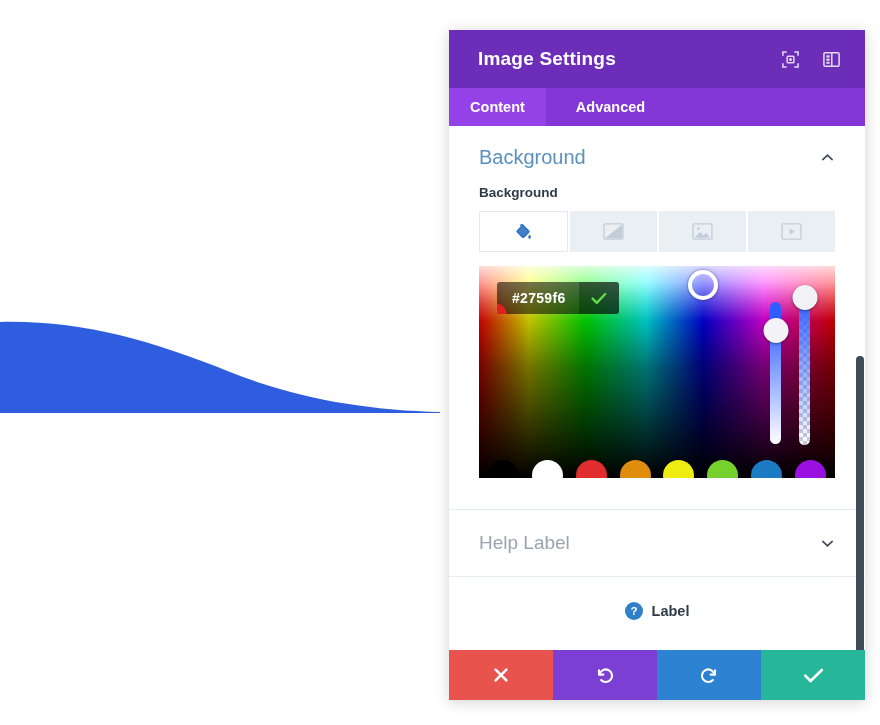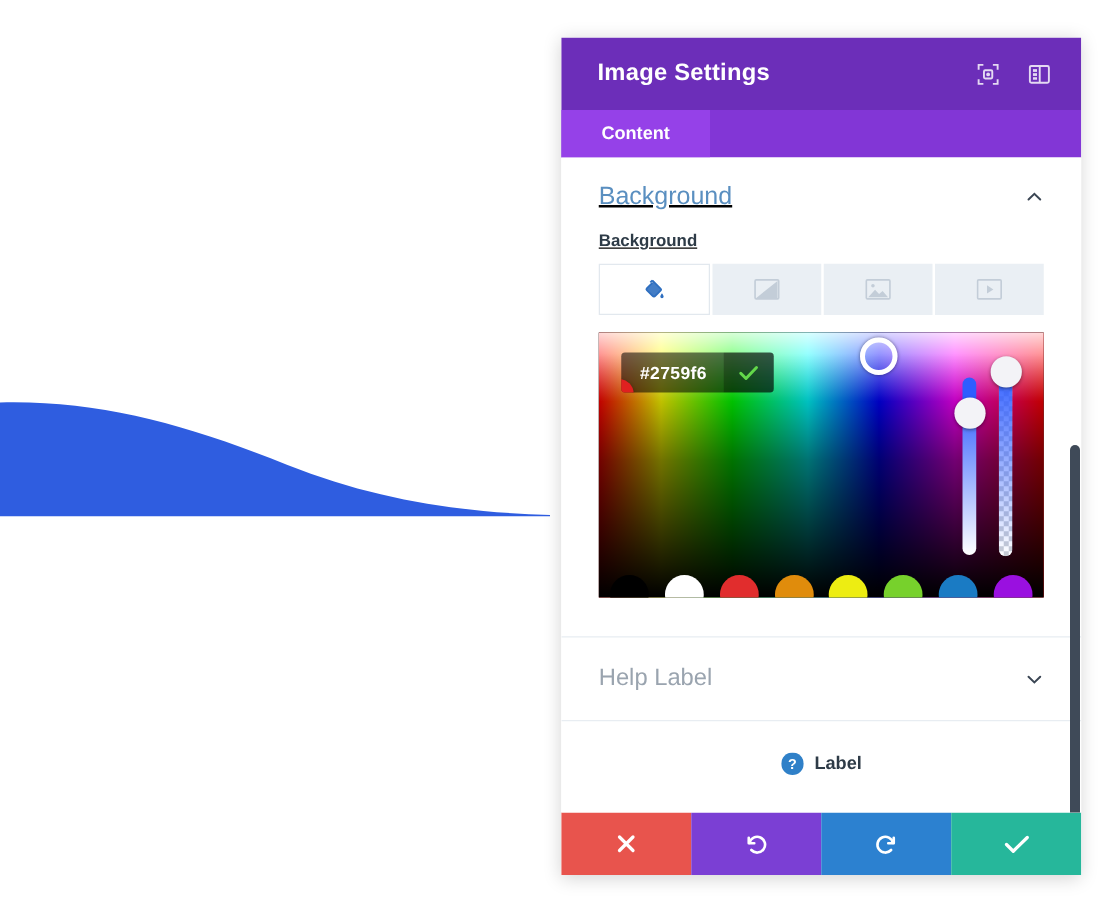--- a/index.html
+++ b/index.html
@@ -43,31 +43,31 @@
 
   
   .panel-tabs {
     height: 38px; background: #8236d6; display: flex; flex: 0 0 auto;
   }
   .tab {
     display: flex; align-items: center; justify-content: center;
     color: #fff; font-size: 14.5px; font-weight: bold;
     cursor: pointer; white-space: nowrap;
   }
-  .tab.t0 { width: 119px; }
+  .tab.t0 { width: 97px; }
   .tab.t1 { width: 101px; }
   .tab.t2 { width: 129px; }
   .tab.active { background: #9541e8; }
 
   
   .panel-body {
     flex: 1 1 auto; position: relative; background: #fff;
     overflow: hidden;
   }
-  .section-open { padding: 0 30px; text-decoration: underline; }
+  .section-open { padding: 0 30px; }
 
   .sec-head {
     display: flex; align-items: center;
     padding-top: 20px; padding-bottom: 16px;
   }
   .sec-head-title { font-size: 20px; color: #5a8fc0; flex: 1; font-weight: normal; }
   .chev { width: 15px; height: 15px; color: #3b4654; }
   .chev svg { display: block; }
 
   .field-label { font-size: 13.5px; color: #2e3b47; font-weight: bold; margin-bottom: 11px; }
@@ -234,20 +234,21 @@
             <rect x="4.6" y="9" width="3.4" height="2.3" fill="#ffffff" stroke="none"></rect>
             <rect x="4.6" y="12.4" width="3.4" height="2.1" fill="#ffffff" stroke="none"></rect>
             <path d="M10.3 3v14"></path>
           </svg>
         </div>
       </div>
     </div>
 
     <div class="panel-tabs">
       <div class="tab t0 active">Content</div>
+      <div class="tab t2">Advanced</div>
     </div>
 
     <div class="panel-body">
 
       <div class="section-open">
 
         <div class="sec-head">
           <div class="sec-head-title">Background</div>
           <div class="chev">
             <svg viewBox="0 0 16 16" fill="none" stroke="#3b4654" stroke-width="1.7" stroke-linecap="round">

